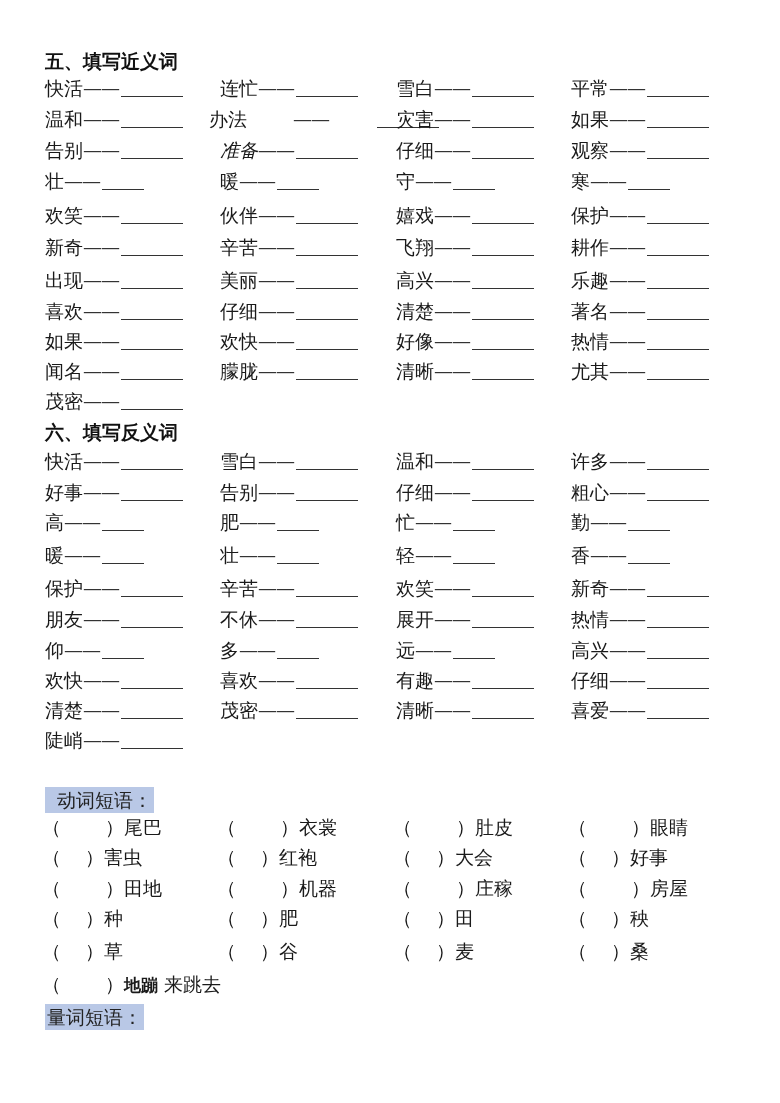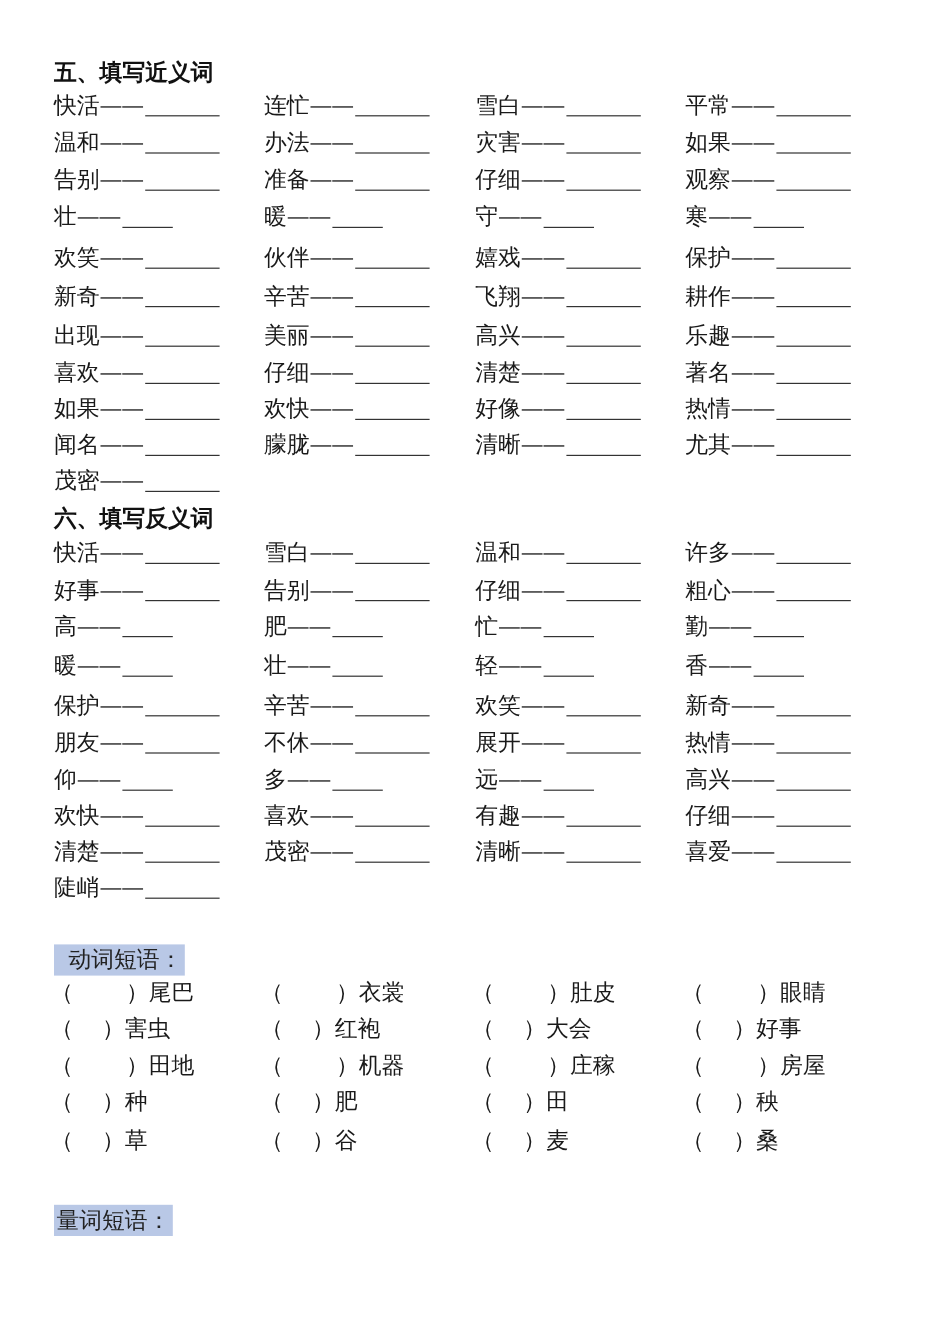--- a/index.html
+++ b/index.html
@@ -77,21 +77,21 @@
           <span class="dash">——</span>
           <span class="blank long"></span>
         </div>
       </div>
       <div class="row" style="top: 107px;">
         <div class="cell" style="left: 45px;">
           <span class="word">温和</span>
           <span class="dash">——</span>
           <span class="blank long"></span>
         </div>
-        <div class="cell" style="left: 220px;">
+        <div class="cell" style="left: 209px; gap: 46px;">
           <span class="word">办法</span>
           <span class="dash">——</span>
           <span class="blank long"></span>
         </div>
         <div class="cell" style="left: 396px;">
           <span class="word">灾害</span>
           <span class="dash">——</span>
           <span class="blank long"></span>
         </div>
         <div class="cell" style="left: 571px;">
@@ -99,21 +99,21 @@
           <span class="dash">——</span>
           <span class="blank long"></span>
         </div>
       </div>
       <div class="row" style="top: 138px;">
         <div class="cell" style="left: 45px;">
           <span class="word">告别</span>
           <span class="dash">——</span>
           <span class="blank long"></span>
         </div>
-        <div class="cell" style="left: 220px;">
+        <div class="cell" style="left: 220px; font-style: italic;">
           <span class="word">准备</span>
           <span class="dash">——</span>
           <span class="blank long"></span>
         </div>
         <div class="cell" style="left: 396px;">
           <span class="word">仔细</span>
           <span class="dash">——</span>
           <span class="blank long"></span>
         </div>
         <div class="cell" style="left: 571px;">
@@ -520,17 +520,18 @@
         <div class="paren-cell" style="left: 393px;"><span class="open">（</span><span class="gap" style="width: 24px;"></span><span class="close">）</span><span>田</span></div>
         <div class="paren-cell" style="left: 568px;"><span class="open">（</span><span class="gap" style="width: 24px;"></span><span class="close">）</span><span>秧</span></div>
       </div>
       <div class="row" style="top: 939px;">
         <div class="paren-cell" style="left: 42px;"><span class="open">（</span><span class="gap" style="width: 24px;"></span><span class="close">）</span><span>草</span></div>
         <div class="paren-cell" style="left: 217px;"><span class="open">（</span><span class="gap" style="width: 24px;"></span><span class="close">）</span><span>谷</span></div>
         <div class="paren-cell" style="left: 393px;"><span class="open">（</span><span class="gap" style="width: 24px;"></span><span class="close">）</span><span>麦</span></div>
         <div class="paren-cell" style="left: 568px;"><span class="open">（</span><span class="gap" style="width: 24px;"></span><span class="close">）</span><span>桑</span></div>
       </div>
       <div class="row" style="top: 972px;">
+        <div class="paren-cell" style="left: 42px;"><span class="open">（</span><span class="gap" style="width: 44px;"></span><span class="close">）</span><span class="bold-part">地蹦</span><span> 来跳去</span></div>
       </div>
     </div>
   <div class="subhead" style="top:1004px;">量词短语：</div>
 
 </div>
 
 </body></html>

